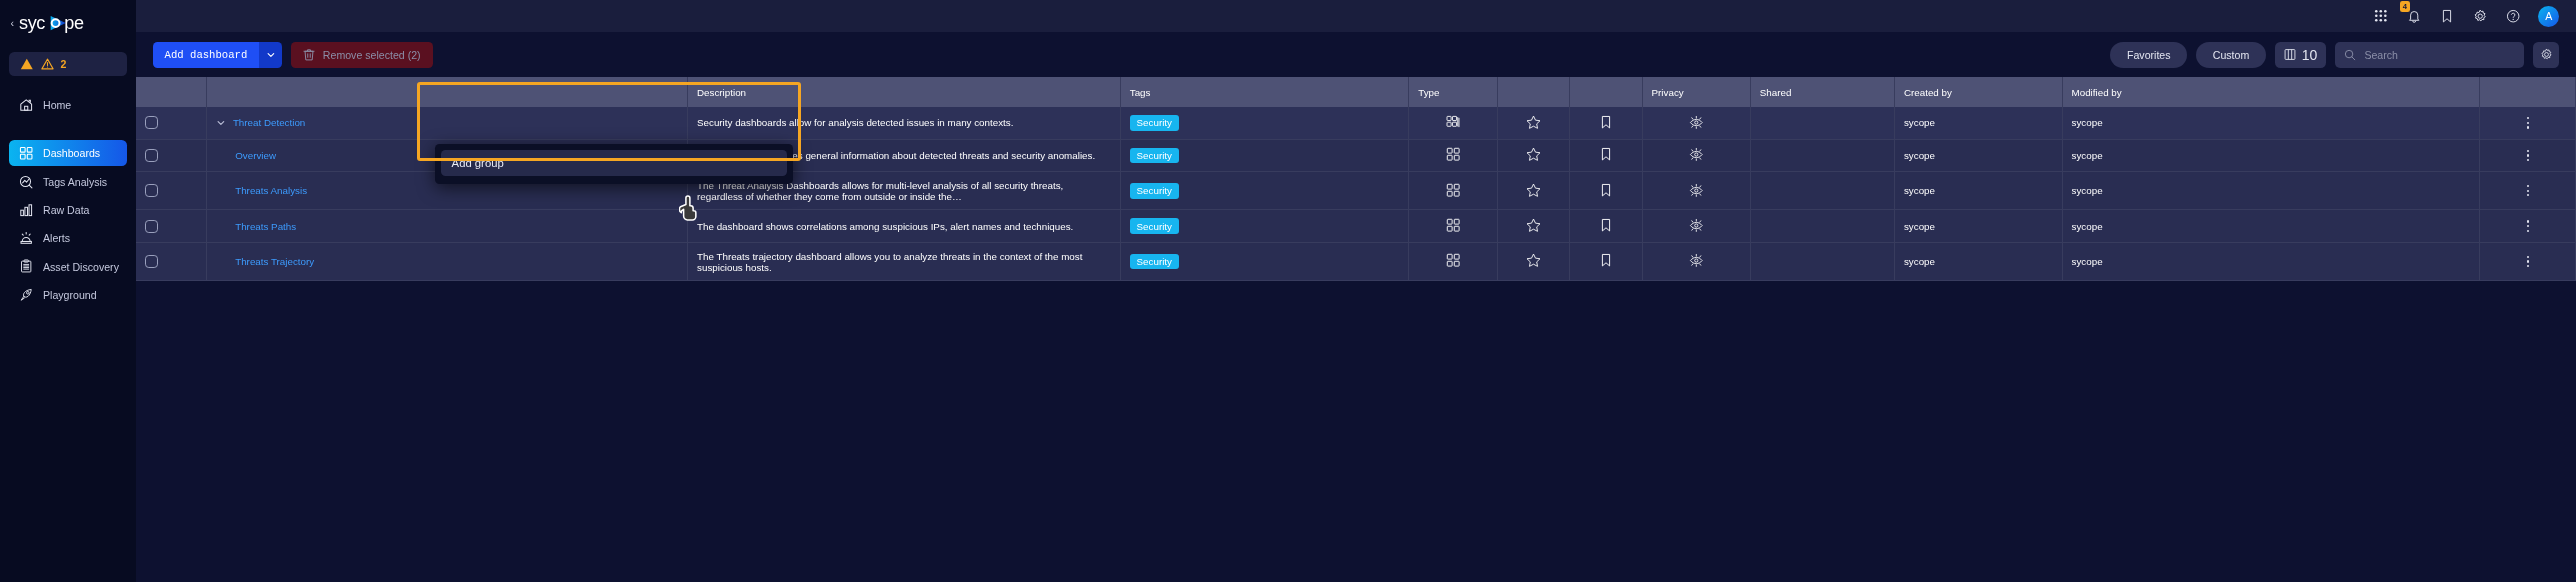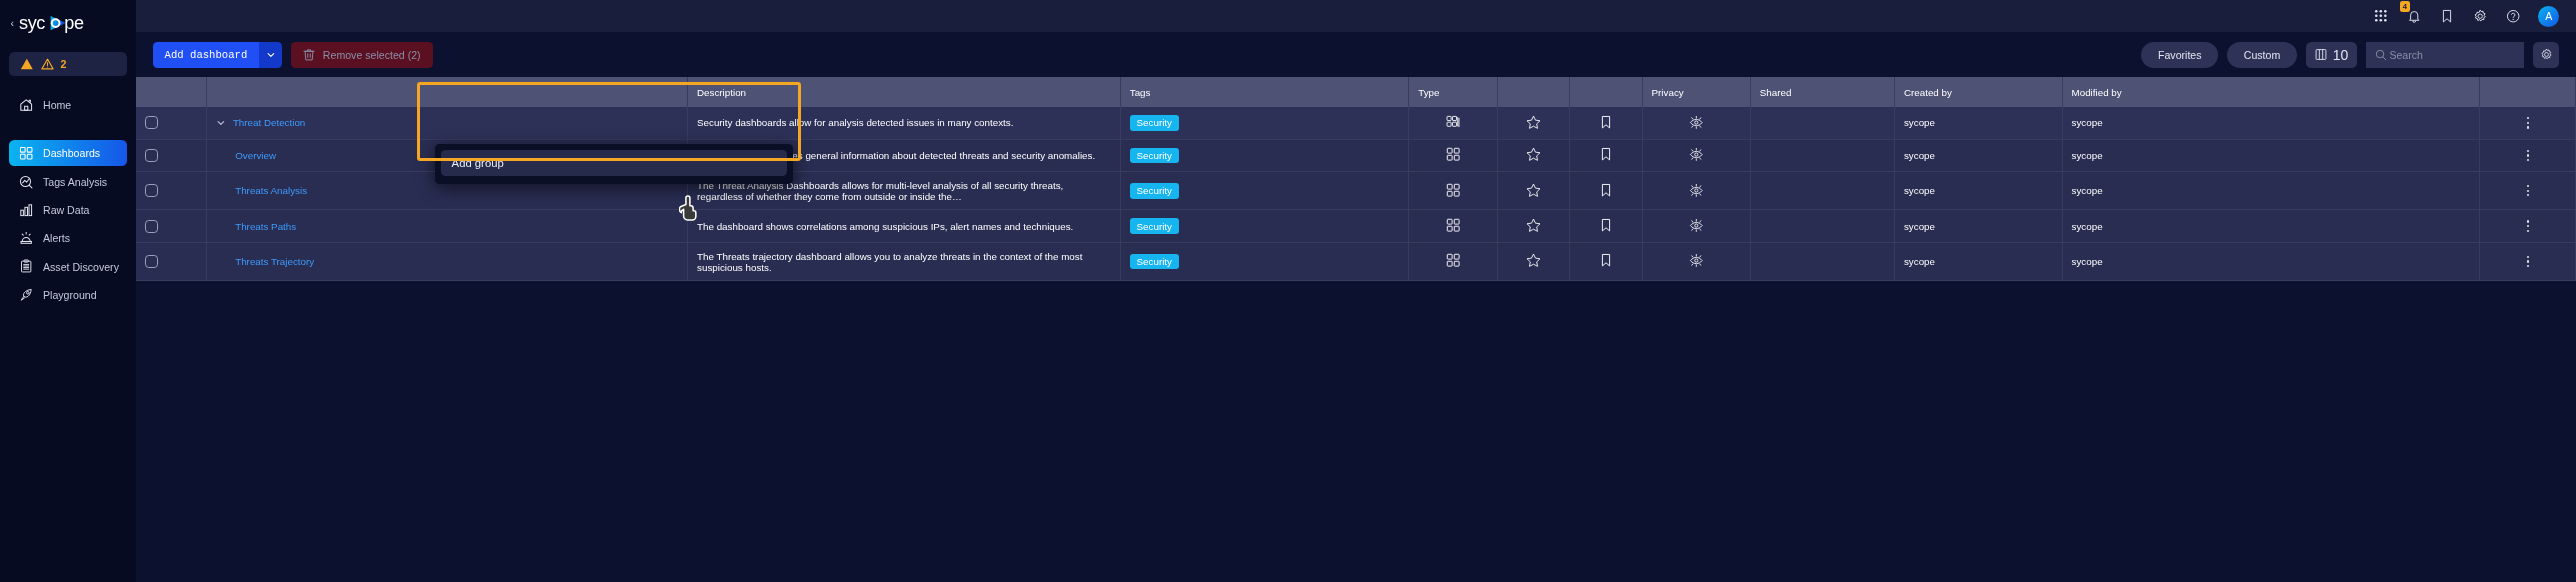--- a/index.html
+++ b/index.html
@@ -96,22 +96,22 @@
     height: 26px; border-radius: 13px; background: #2e3257;
     color: #e3e5f0; font-size: 10.6px;
     display: flex; align-items: center; padding: 0 16.6px; cursor: pointer;
   }
   .pill-sq {
     height: 26px; border-radius: 5.3px; background: #2e3257;
     color: #e3e5f0; font-size: 14px;
     display: flex; align-items: center; gap: 6px; padding: 0 9px; cursor: pointer;
   }
   .searchbox {
-    height: 26px; width: 158px; border-radius: 0; background: #2e3257;
-    display: flex; align-items: center; gap: 2px; padding: 0 9px; cursor: text;
+    height: 26px; width: 189px; border-radius: 5px; background: #2e3257;
+    display: flex; align-items: center; gap: 8px; padding: 0 9px; cursor: text;
   }
   .searchbox input {
     background: transparent; border: none; outline: none;
     color: #e3e5f0; font-size: 10.6px; width: 100%;
     font-family: "Liberation Sans", sans-serif;
   }
   .searchbox input::placeholder { color: #8b8fa8; }
   .gear-sq {
     height: 26px; width: 26px; border-radius: 5.3px; background: #2e3257;
     display: flex; align-items: center; justify-content: center; cursor: pointer;

